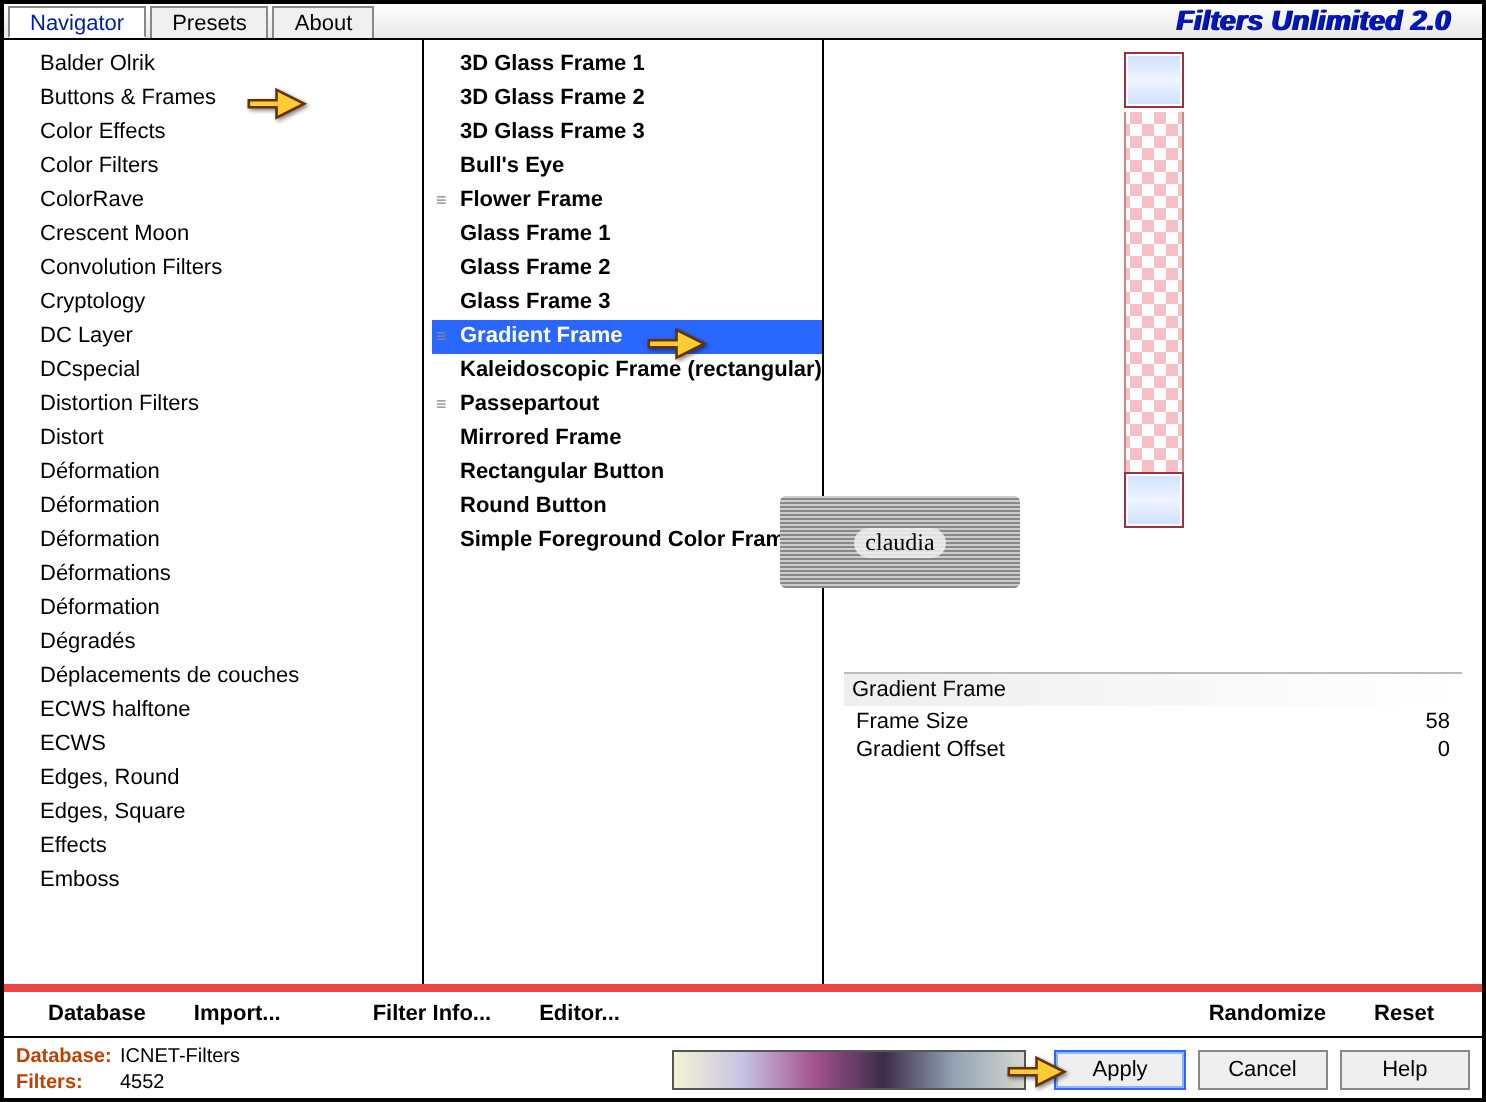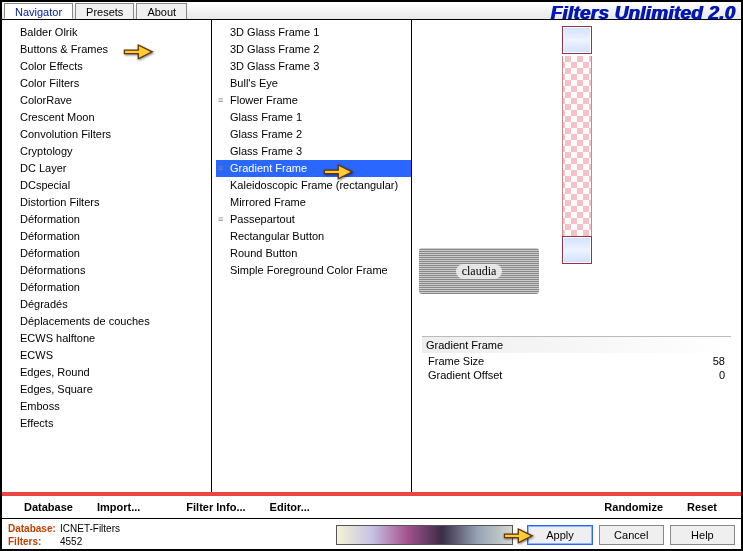--- a/index.html
+++ b/index.html
@@ -1,21 +1,21 @@
 <!DOCTYPE html>
 <html><head>
 <meta charset="utf-8">
 <style>
   * { box-sizing: border-box; font-family: "Segoe UI", Tahoma, Arial, sans-serif; }
   body { margin:0; padding:0; width:743px; height:551px; background:#fff; font-size:11px; color:#000; }
   .outer { border:2px solid #000; width:743px; height:551px; position:relative; background:#fff; }
   .tabbar { height:18px; background:linear-gradient(to bottom,#fff,#e8e8e8); border-bottom:1px solid #000; display:flex; align-items:flex-end; position:relative; }
   .tab { padding:2px 10px; border:1px solid #888; border-bottom:none; background:#f0f0f0; margin-left:2px; height:16px; line-height:12px; }
   .tab.active { background:#fff; border-bottom:1px solid #fff; position:relative; z-index:2; color:#0020a0; font-weight:400;}
-  .title { position:absolute; right:6px; top:0; color:#0018c0; font-weight:bold; font-style:italic; font-size:19px; letter-spacing:0.2px; text-shadow:1px 0 #001080;}
+  .title { position:absolute; right:16px; top:0; color:#0018c0; font-weight:bold; font-style:italic; font-size:14px; letter-spacing:0.2px; text-shadow:1px 0 #001080;}
   .body { display:flex; height:472px; }
   .col { overflow:hidden; position:relative; }
   .col1 { width:210px; border-right:1px solid #000; }
   .col2 { width:200px; border-right:1px solid #000; }
   .col3 { flex:1; }
   .scrollbox { position:absolute; top:4px; left:4px; right:0; bottom:2px; overflow-y:auto; overflow-x:hidden; }
   .scrollbox::-webkit-scrollbar { width:14px; }
   .scrollbox::-webkit-scrollbar-track { background:#f0f0f0; border:1px solid #ccc;}
   .scrollbox::-webkit-scrollbar-thumb { background:#ccc; border:1px solid #999;}
   .li { padding:1px 4px 1px 14px; white-space:nowrap; cursor:default; position:relative; height:17px; line-height:15px;}
@@ -27,21 +27,21 @@
   .dbinfo { width:180px; line-height:13px; font-size:10px;}
   .dblabel { color:#c04000; display:inline-block; width:52px;font-weight:bold;}
   .gradbar { width:180px; height:20px; border:1px solid #555; background:linear-gradient(to right,#f4f3d4,#c7c2e4,#a5538f,#3a2d47,#94a2b4,#d3d8cf); margin:0 8px 0 150px;}
   .winbtn { width:66px; height:20px; border:1px solid #888; background:#efefef; margin-left:6px; line-height:18px; text-align:center; cursor:pointer;}
   .winbtn.def { border:1px solid #2a67ff; box-shadow:inset 0 0 0 1px #8cb4ff;}
   .preview { width:330px; height:300px; margin:6px auto 0 auto; display:flex; flex-direction:column; align-items:center; }
   .frameprev { width:30px; height:28px; border:1px solid #993344; background:linear-gradient(to bottom,#cfe0ff,#eef4ff,#cfe0ff); box-shadow:0 0 0 1px #fff inset; margin-bottom:2px;}
   .checker { width:30px; height:180px; background:
     repeating-conic-gradient(#f6c0c6 0 25%, #fff 0 50%) 50% / 12px 12px;
     border-left:1px solid #c88; border-right:1px solid #c88;}
-  .watermark { position:absolute; left:417px; top:246px; width:120px; height:46px; background:repeating-linear-gradient(0deg,#888,#888 1px,#ccc 1px,#ccc 2px); border-radius:3px; display:flex; align-items:center; justify-content:center;}
+  .watermark { position:absolute; left:388px; top:246px; width:120px; height:46px; background:repeating-linear-gradient(0deg,#888,#888 1px,#ccc 1px,#ccc 2px); border-radius:3px; display:flex; align-items:center; justify-content:center;}
   .watermark span { background:rgba(240,240,240,0.85); font-family:"Comic Sans MS",cursive; font-size:12px; padding:0 6px; border-radius:10px;}
   .paramtitle { margin:10px 10px 2px 10px; padding:2px 4px; background:linear-gradient(to right,#eee,#fff); border-top:1px solid #bbb;}
   .paramrow { display:flex; justify-content:space-between; margin:2px 16px; }
   .hand { position:absolute; width:36px; height:26px; pointer-events:none; z-index:50;}
   .hand svg { width:100%; height:100%; filter:drop-shadow(1px 1px 1px rgba(0,0,0,0.5));}
 </style>
 </head>
 <body>
 
 <div class="outer">
@@ -60,50 +60,51 @@
           <div class="li">Buttons &amp; Frames</div>
           <div class="li">Color Effects</div>
           <div class="li">Color Filters</div>
           <div class="li">ColorRave</div>
           <div class="li">Crescent Moon</div>
           <div class="li">Convolution Filters</div>
           <div class="li">Cryptology</div>
           <div class="li">DC Layer</div>
           <div class="li">DCspecial</div>
           <div class="li">Distortion Filters</div>
+          <div class="li">Distort</div>
           <div class="li">Déformation</div>
           <div class="li">Déformation</div>
           <div class="li">Déformation</div>
           <div class="li">Déformations</div>
           <div class="li">Déformation</div>
           <div class="li">Dégradés</div>
           <div class="li">Déplacements de couches</div>
           <div class="li">ECWS halftone</div>
           <div class="li">ECWS</div>
           <div class="li">Edges, Round</div>
           <div class="li">Edges, Square</div>
+          <div class="li">Effects</div>
           <div class="li">Emboss</div>
-          <div class="li">Effects</div>
         </div>
     </div>
 
     <div class="col col2">
-      <div class="scrollbox" id="fltlist" style="overflow-y:scroll;">
+      <div class="scrollbox" id="fltlist" style="overflow-y:scroll;font-weight:bold;">
           <div class="li">3D Glass Frame 1</div>
           <div class="li">3D Glass Frame 2</div>
           <div class="li">3D Glass Frame 3</div>
           <div class="li">Bull's Eye</div>
           <div class="li hasmark">Flower Frame</div>
           <div class="li">Glass Frame 1</div>
           <div class="li">Glass Frame 2</div>
           <div class="li">Glass Frame 3</div>
           <div class="li hasmark sel">Gradient Frame</div>
           <div class="li">Kaleidoscopic Frame (rectangular)</div>
+          <div class="li hasmark">Passepartout</div>
           <div class="li">Mirrored Frame</div>
-          <div class="li hasmark">Passepartout</div>
           <div class="li">Rectangular Button</div>
           <div class="li">Round Button</div>
           <div class="li">Simple Foreground Color Frame</div>
         </div>
     </div>
 
     <div class="col col3" style="position:relative;">
       <div class="preview">
         <div class="frameprev"></div>
         <div class="checker"></div>

